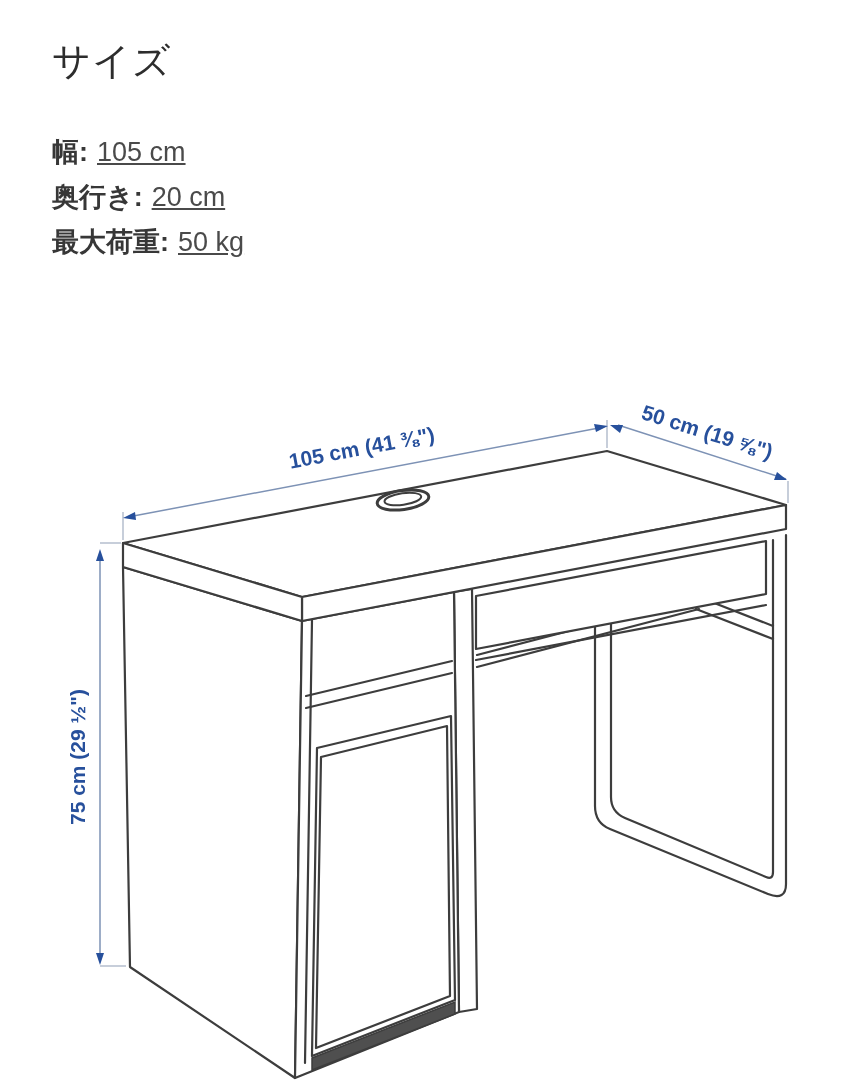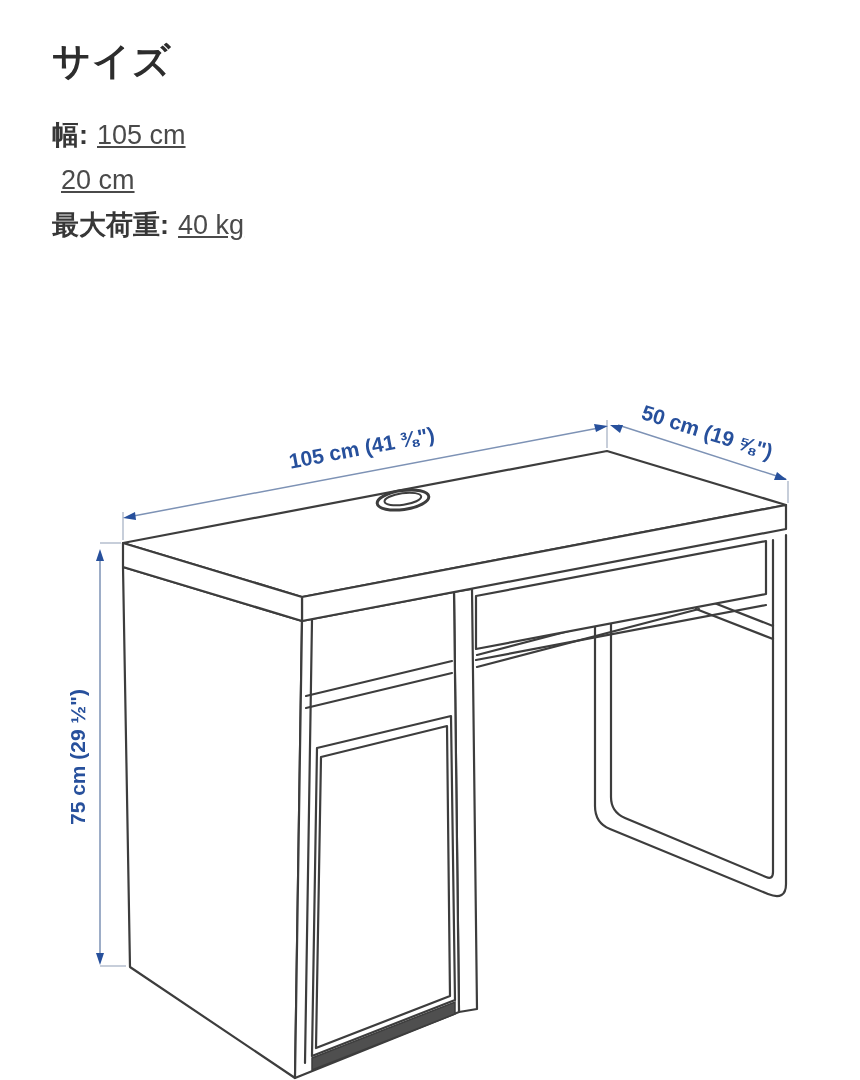--- a/index.html
+++ b/index.html
@@ -5,22 +5,22 @@
   html,body{margin:0;padding:0;background:#ffffff;}
   .page{
     position:relative;
     width:860px;height:1080px;
     background:#ffffff;
     font-family:"Liberation Sans","DejaVu Sans",sans-serif;
     overflow:hidden;
   }
   .header{position:absolute;left:52px;top:36px;width:600px;}
   .page-title{
-    font-size:38px;font-weight:bold;color:#2d2d2d;
-    letter-spacing:1px;margin:0 0 26px 0;
+    font-size:38px;font-weight:normal;color:#2d2d2d;
+    letter-spacing:1px;margin:0 0 43px 0;
   }
   .spec-list{margin:0;padding:0;list-style:none;}
   .spec-row{
     display:flex;align-items:baseline;
     font-size:27px;line-height:45px;white-space:nowrap;
   }
   .spec-label{font-weight:bold;color:#373737;}
   .spec-value{font-weight:normal;color:#4a4a4a;margin-left:9px;text-decoration:underline;}
   .diagram-wrap{position:absolute;left:0;top:380px;width:860px;height:700px;}
   svg text{
@@ -38,25 +38,26 @@
 <div class="page">
 
   <div class="header">
     <h1 class="page-title">サイズ</h1>
     <ul class="spec-list">
       <li class="spec-row">
         <span class="spec-label">幅:</span>
         <span class="spec-value">105 cm</span>
       </li>
       <li class="spec-row">
+        <span class="spec-label">奥行き:</span>
         <span class="spec-value">20 cm</span>
       </li>
       <li class="spec-row">
         <span class="spec-label">最大荷重:</span>
-        <span class="spec-value">40 kg</span>
+        <span class="spec-value">50 kg</span>
       </li>
     </ul>
   </div>
 
   <div class="diagram-wrap">
     <svg width="860" height="700" viewBox="0 380 860 700">
 
       <g>
         <path class="deskline" d="M595 622 L595 806 Q595 823 610 829 L768 894 Q786 901 786 884 L786 535"></path>
         <path class="deskline" d="M611 619 L611 797 Q611 812 625 818 L766 877 Q773 880 773 872 L773 540"></path>

